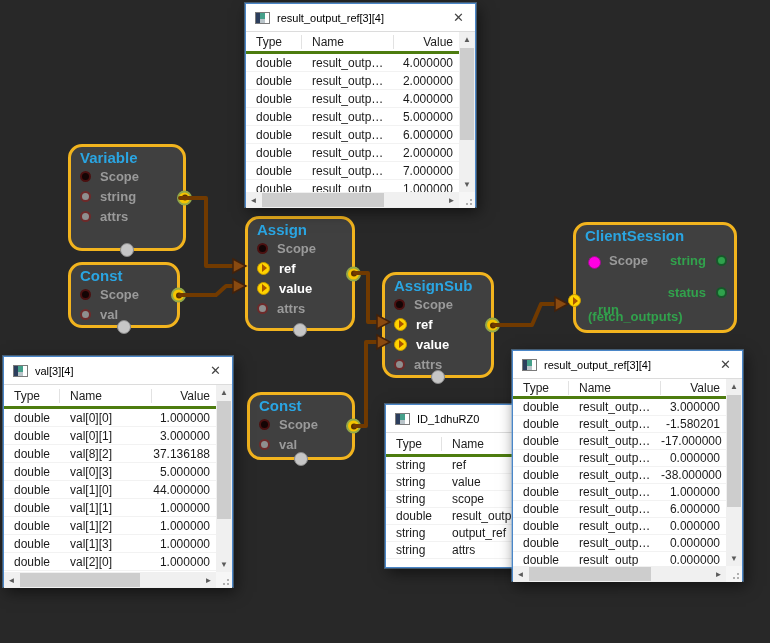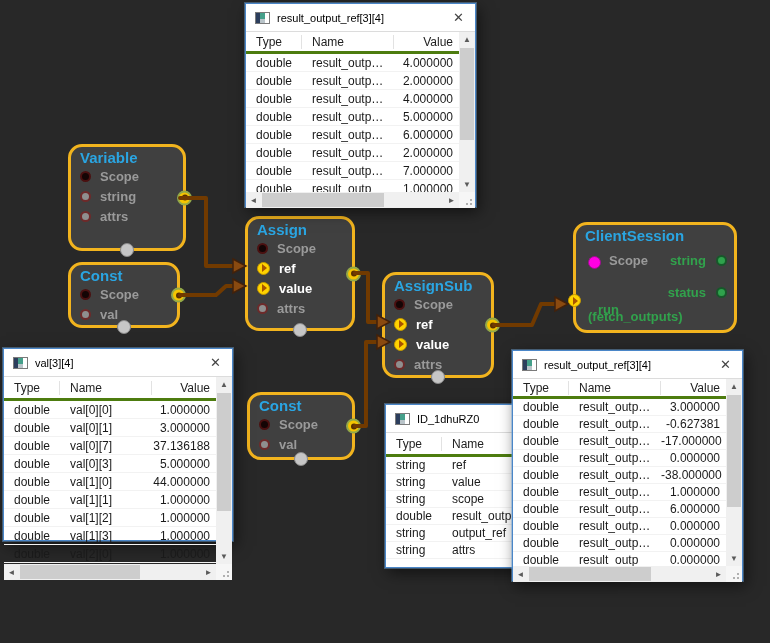--- a/index.html
+++ b/index.html
@@ -313,21 +313,21 @@
         <span class="arr lf">◄</span>
         <span class="hthumb" style="left:16px;width:122px"></span>
         <span class="arr rt">►</span>
       </div>
       <div class="grip">
           <span></span>
         </div>
     </div>
   </div>
 
-  <div class="win" style="left:3px;top:348px;width:230px;height:193px;z-index:10">
+  <div class="win" style="left:3px;top:356px;width:230px;height:231px;z-index:10">
     <div class="titlebar">
       <svg class="wicon" width="15" height="12">
         <rect x="0.5" y="0.5" width="14" height="11" fill="#ffffff" stroke="#7a7a7a"></rect>
         <rect x="1" y="1" width="4" height="10" fill="#2c3e5d"></rect>
         <rect x="5" y="1" width="5" height="6" fill="#45a08b"></rect>
         <rect x="5" y="7" width="5" height="4" fill="#b9c4c9"></rect>
       </svg>
       <span class="wtitle">val[3][4]</span>
       <span class="close">✕</span>
     </div>
@@ -344,21 +344,21 @@
               <div class="td c1">val[0][0]</div>
               <div class="td c2">1.000000</div>
             </div>
             <div class="tr" style="height:18px">
               <div class="td c0">double</div>
               <div class="td c1">val[0][1]</div>
               <div class="td c2">3.000000</div>
             </div>
             <div class="tr" style="height:18px">
               <div class="td c0">double</div>
-              <div class="td c1">val[0][7]</div>
+              <div class="td c1">val[8][2]</div>
               <div class="td c2">37.136188</div>
             </div>
             <div class="tr" style="height:18px">
               <div class="td c0">double</div>
               <div class="td c1">val[0][3]</div>
               <div class="td c2">5.000000</div>
             </div>
             <div class="tr" style="height:18px">
               <div class="td c0">double</div>
               <div class="td c1">val[1][0]</div>
@@ -424,21 +424,21 @@
         </div>
         <div class="tbody" style="height:167px">
             <div class="tr" style="height:17px">
               <div class="td c0">double</div>
               <div class="td c1">result_outp…</div>
               <div class="td c2">3.000000</div>
             </div>
             <div class="tr" style="height:17px">
               <div class="td c0">double</div>
               <div class="td c1">result_outp…</div>
-              <div class="td c2">-0.627381</div>
+              <div class="td c2">-1.580201</div>
             </div>
             <div class="tr" style="height:17px">
               <div class="td c0">double</div>
               <div class="td c1">result_outp…</div>
               <div class="td c2">-17.000000</div>
             </div>
             <div class="tr" style="height:17px">
               <div class="td c0">double</div>
               <div class="td c1">result_outp…</div>
               <div class="td c2">0.000000</div>

